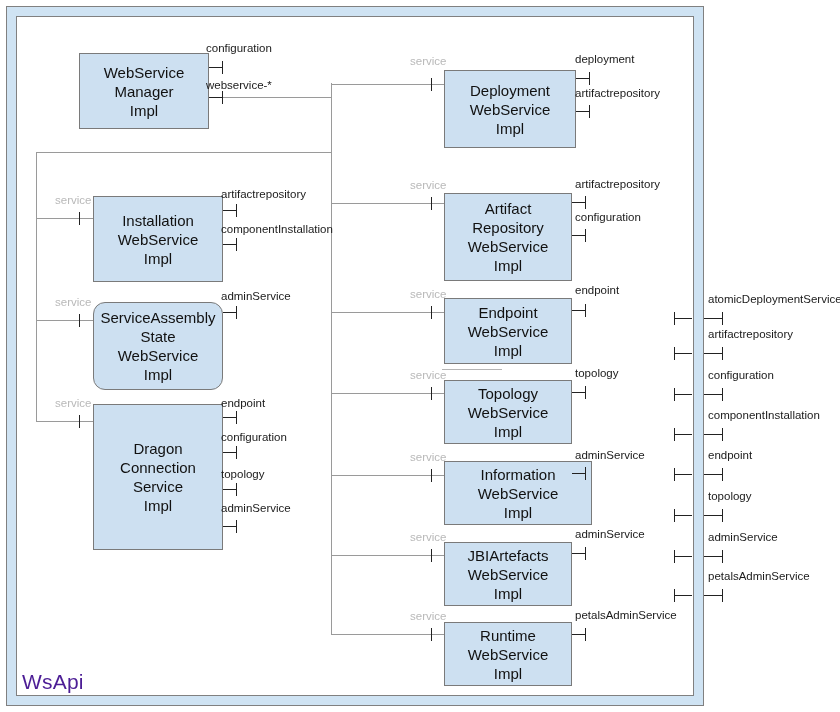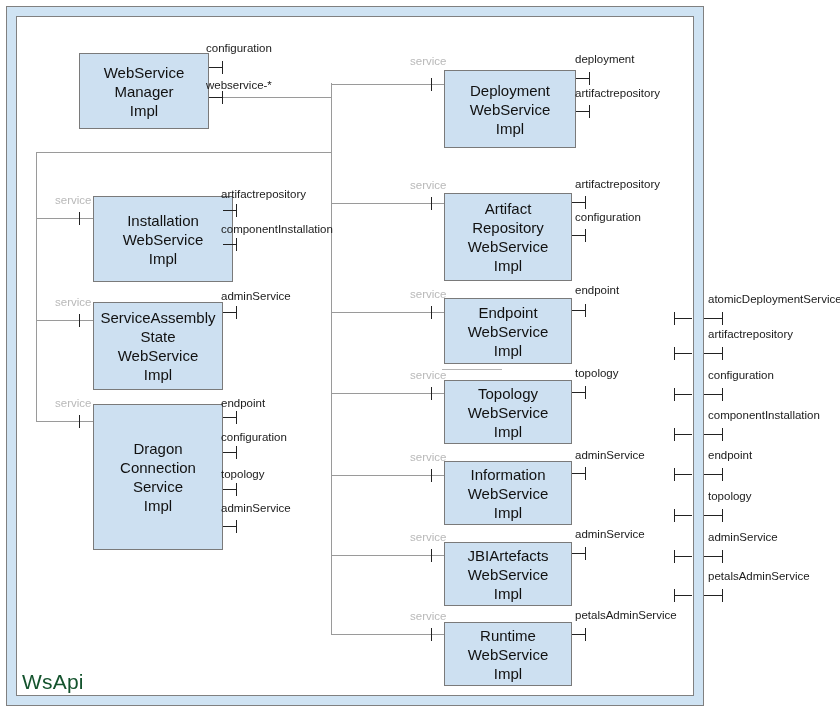--- a/index.html
+++ b/index.html
@@ -6,21 +6,21 @@
   body{width:840px;height:712px;overflow:hidden;
        font-family:"Liberation Sans","DejaVu Sans",sans-serif;}
   #stage{position:relative;width:840px;height:712px;background:#ffffff;}
 
   
   .frame-outer{position:absolute;left:6px;top:6px;width:698px;height:700px;
       border:1px solid #808080;background:#cfe3f3;box-sizing:border-box;}
   .frame-inner{position:absolute;left:16px;top:16px;width:678px;height:680px;
       border:1px solid #808080;background:#ffffff;box-sizing:border-box;}
 
-  .pkg-name{position:absolute;left:22px;top:670px;font-size:21px;color:#14532d;
+  .pkg-name{position:absolute;left:22px;top:670px;font-size:21px;color:#4c1d95;
       letter-spacing:0.2px;white-space:nowrap;}
 
   
   .cmp{position:absolute;background:#cde0f1;border:1px solid #7a7a7a;
        box-sizing:border-box;display:flex;align-items:center;justify-content:center;
        text-align:center;font-size:15px;line-height:19px;color:#111;}
   .cmp .lbl{padding:0 4px;}
 
   
   .h-line{position:absolute;height:0;border-top:1px solid #9a9a9a;}
@@ -77,37 +77,37 @@
     <div class="stub"></div>
       <div class="bar"></div>
     </div>
   <div class="plabel" style="left:206px;top:42px;">configuration</div>
   <div class="port-r" style="left:209px;top:91px;">
     <div class="stub"></div>
       <div class="bar"></div>
     </div>
   <div class="plabel" style="left:206px;top:79px;">webservice-*</div>
 
-  <div class="cmp" style="left:93px;top:196px;width:140px;height:86px;">
+  <div class="cmp" style="left:93px;top:196px;width:130px;height:86px;">
     <span class="lbl">Installation<br>WebService<br>Impl</span>
   </div>
   <div class="port-l" style="left:79px;top:212px;"></div>
   <div class="slabel" style="left:55px;top:194px;">service</div>
   <div class="port-r" style="left:223px;top:204px;">
     <div class="stub"></div>
       <div class="bar"></div>
     </div>
   <div class="plabel" style="left:221px;top:188px;">artifactrepository</div>
   <div class="port-r" style="left:223px;top:238px;">
     <div class="stub"></div>
       <div class="bar"></div>
     </div>
   <div class="plabel" style="left:221px;top:223px;">componentInstallation</div>
 
-  <div class="cmp" style="left:93px;top:302px;width:130px;height:88px;">
+  <div class="cmp" style="left:93px;top:302px;width:130px;height:88px;border-radius:12px;">
     <span class="lbl">ServiceAssembly<br>State<br>WebService<br>Impl</span>
   </div>
   <div class="port-l" style="left:79px;top:314px;"></div>
   <div class="slabel" style="left:55px;top:296px;">service</div>
   <div class="port-r" style="left:223px;top:306px;">
     <div class="stub"></div>
       <div class="bar"></div>
     </div>
   <div class="plabel" style="left:221px;top:290px;">adminService</div>
 
@@ -184,21 +184,21 @@
     <span class="lbl">Topology<br>WebService<br>Impl</span>
   </div>
   <div class="port-l" style="left:431px;top:387px;"></div>
   <div class="slabel" style="left:410px;top:369px;">service</div>
   <div class="port-r" style="left:572px;top:386px;">
     <div class="stub"></div>
       <div class="bar"></div>
     </div>
   <div class="plabel" style="left:575px;top:367px;">topology</div>
 
-  <div class="cmp" style="left:444px;top:461px;width:128px;height:64px;">
+  <div class="cmp" style="left:444px;top:461px;width:148px;height:64px;">
     <span class="lbl">Information<br>WebService<br>Impl</span>
   </div>
   <div class="port-l" style="left:431px;top:469px;"></div>
   <div class="slabel" style="left:410px;top:451px;">service</div>
   <div class="port-r" style="left:572px;top:467px;">
     <div class="stub"></div>
       <div class="bar"></div>
     </div>
   <div class="plabel" style="left:575px;top:449px;">adminService</div>
 

